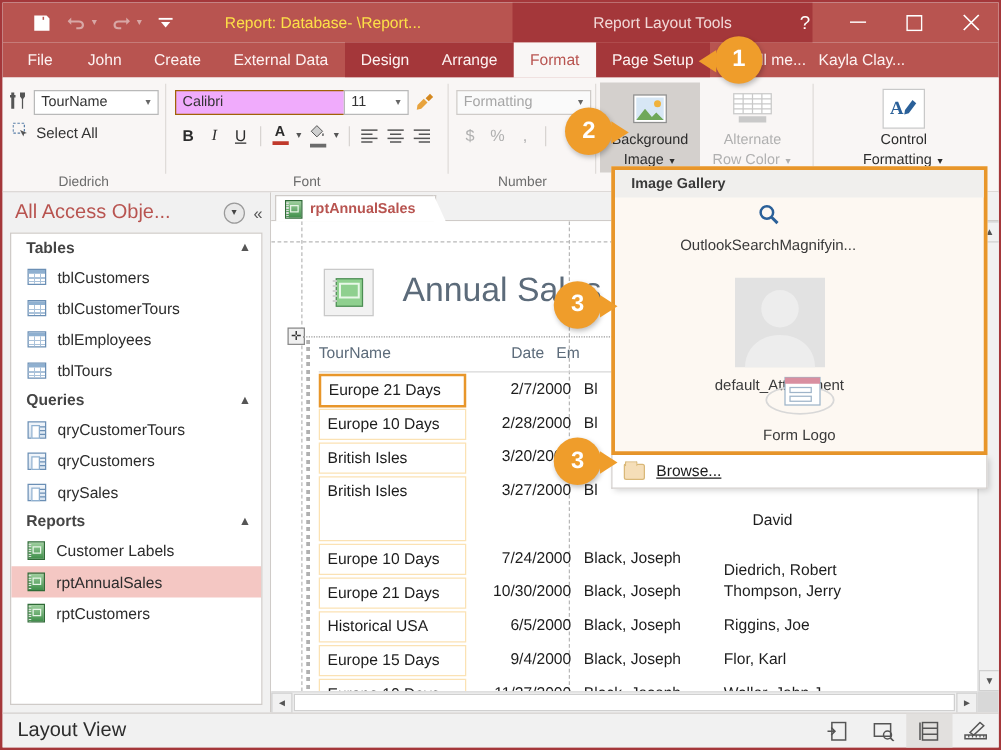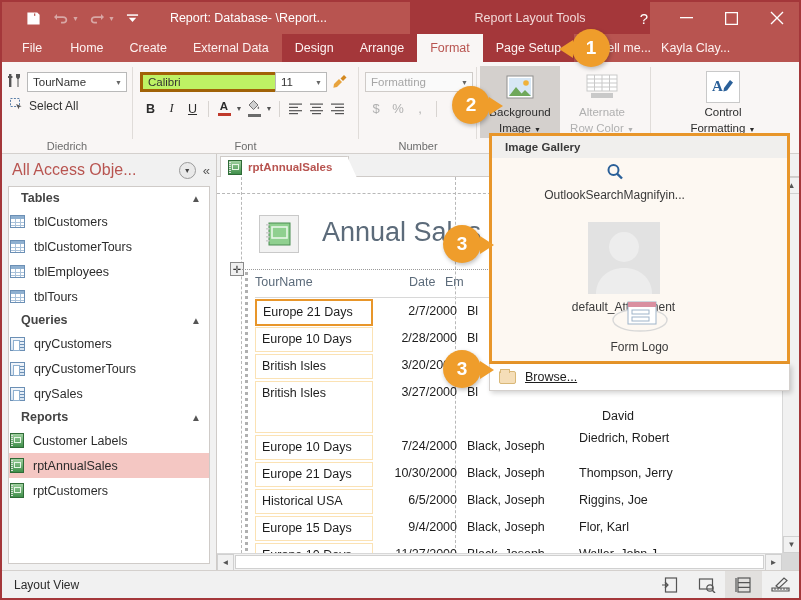--- a/index.html
+++ b/index.html
@@ -24,21 +24,21 @@
     display: flex; align-items: center;
   }
   .qat { display: flex; align-items: center; height: 32px; padding-left: 18px; gap: 2px; }
   .qat-btn {
     width: 26px; height: 26px; display: flex; align-items: center; justify-content: center;
     color: #ffffff; font-size: 15px; line-height: 1;
   }
   .qat-btn.dim { color: #d8a7a5; }
   .qat-caret { color: #d8a7a5; font-size: 7px; margin-left: -4px; margin-right: 3px; }
   .doc-title {
-    color: #ffffff; font-size: 12.5px; margin-left: 24px; white-space: nowrap;
+    color: #fde047; font-size: 12.5px; margin-left: 34px; white-space: nowrap;
   }
   .ctx-title {
     position: absolute; left: 408px; top: 0; width: 240px; height: 32px;
     background: #a4373a;
     display: flex; align-items: center; justify-content: center;
     color: #f2d9d8; font-size: 12.5px;
   }
   .winbtns {
     position: absolute; right: 0; top: 0; height: 32px; display: flex; align-items: center;
   }
@@ -96,21 +96,21 @@
   .selall {
     position: absolute; left: 8px; top: 36px; display: flex; align-items: center; gap: 5px;
     font-size: 12px; color: #333;
   }
   .selall .gly { color: #5a7fa8; font-size: 12px; }
 
   
   .g-font { left: 131px; width: 225px; }
   .font-name {
     position: absolute; left: 7px; top: 10px; width: 160px; height: 20px;
-    border: 3px solid #a16207; background: #bef264;
+    border: 1px solid #a16207; background: #f0abfc;
     display: flex; align-items: center; font-size: 11.5px; color: #333; padding-left: 5px;
   }
   .font-size {
     position: absolute; left: 142px; top: 10px; width: 52px; height: 20px;
     border: 1px solid #b9b9b9; background: #fff;
     display: flex; align-items: center; font-size: 11.5px; color: #333; padding-left: 5px;
   }
   .cb-caret { margin-left: auto; margin-right: 4px; font-size: 7px; color: #666; }
   .fmt-painter { position: absolute; left: 199px; top: 11px; font-size: 14px; }
   .fbtns { position: absolute; left: 7px; top: 36px; display: flex; align-items: center; gap: 0px; }
@@ -175,21 +175,21 @@
     justify-content: center; font-size: 7px; color: #444; }
   .navhdr .cc { margin-left: 7px; font-size: 13px; color: #555; }
   .navlist { position: absolute; left: 6px; top: 32px; right: 6px; bottom: 6px;
     background: #fff; border: 1px solid #cfcbc8; overflow: hidden; }
   .navgroup {
     display: flex; align-items: center; height: 22px; padding: 0 8px 0 12px;
     font-size: 12.5px; font-weight: bold; color: #444;
   }
   .navgroup .chev { margin-left: auto; font-size: 10px; color: #555; font-weight: normal; }
   .navitem {
-    display: flex; align-items: center; height: 25px; padding-left: 1px; gap: 9px;
+    display: flex; align-items: center; height: 25px; padding-left: 13px; gap: 9px;
     font-size: 12.5px; color: #2c2c2c;
   }
   .navitem.selected { background: #f4c7c3; }
   .ico-tbl {
     width: 15px; height: 13px; background: #fff; border: 1px solid #6b8fb5;
     position: relative; flex: none;
   }
   .ico-tbl::before { content: ""; position: absolute; left: 0; top: 0; right: 0; height: 3px;
     background: #8fb0d0; }
   .ico-tbl::after { content: ""; position: absolute; left: 0; top: 3px; right: 0; bottom: 0;
@@ -327,21 +327,21 @@
     border-top: 9px solid transparent; border-bottom: 9px solid transparent;
   }
   .callout .tail.left { left: -13px; top: 11px; border-right: 14px solid #ef9d2b; }
 
   
   .statusbar {
     position: absolute; left: 0; bottom: 0; width: 797px; height: 28px;
     background: #f1f1f1; border-top: 1px solid #d4d0cd;
     display: flex; align-items: center;
   }
-  .status-text { font-size: 12px; color: #2c2c2c; padding-left: 12px; }
+  .status-text { font-size: 16px; color: #2c2c2c; padding-left: 12px; }
   .viewbtns { margin-left: auto; display: flex; align-items: center; height: 28px; }
   .viewbtn { width: 37px; height: 28px; display: flex; align-items: center; justify-content: center; }
   .viewbtn.on { background: #e2e0de; }
 </style>
 </head>
 <body>
 
 <div id="app">
 
   <div class="titlebar">
@@ -388,21 +388,21 @@
       <div class="winbtn">
         <svg width="14" height="14" viewBox="0 0 14 14">
             <path d="M1 1l12 12M13 1L1 13" stroke="#fff" stroke-width="1.4"></path>
           </svg>
       </div>
     </div>
   </div>
 
   <div class="tabstrip">
     <div class="tab file">File</div>
-    <div class="tab">Home</div>
+    <div class="tab">John</div>
     <div class="tab">Create</div>
     <div class="tab">External Data</div>
     <div class="tab ctx">Design</div>
     <div class="tab ctx">Arrange</div>
     <div class="tab active">Format</div>
     <div class="tab ctx">Page Setup</div>
     <div class="tellme">
       <span class="bulb">💡</span>
       <span>Tell me...</span>
     </div>
@@ -588,25 +588,25 @@
         <span class="ico-tbl"></span>
         <span>tblTours</span>
       </div>
 
       <div class="navgroup">
         <span>Queries</span>
         <span class="chev">▲</span>
       </div>
       <div class="navitem">
         <span class="ico-qry"></span>
-        <span>qryCustomers</span>
+        <span>qryCustomerTours</span>
       </div>
       <div class="navitem">
         <span class="ico-qry"></span>
-        <span>qryCustomerTours</span>
+        <span>qryCustomers</span>
       </div>
       <div class="navitem">
         <span class="ico-qry"></span>
         <span>qrySales</span>
       </div>
 
       <div class="navgroup">
         <span>Reports</span>
         <span class="chev">▲</span>
       </div>
@@ -677,21 +677,21 @@
       <div class="empcell" style="left:250px;top:181px">Bl</div>
 
       <div class="tourcell" style="top:204px;height:52px">British Isles</div>
       <div class="datecell" style="left:162px;top:208px">3/27/2000</div>
       <div class="empcell" style="left:250px;top:208px">Bl</div>
       <div class="custcell" style="left:385px;top:232px">David</div>
 
       <div class="tourcell" style="top:258px;height:25px">Europe 10 Days</div>
       <div class="datecell" style="left:162px;top:262px">7/24/2000</div>
       <div class="empcell" style="left:250px;top:262px">Black, Joseph</div>
-      <div class="custcell" style="left:362px;top:254px">Diedrich, Robert</div>
+      <div class="custcell" style="left:362px;top:272px">Diedrich, Robert</div>
 
       <div class="tourcell" style="top:285px;height:25px">Europe 21 Days</div>
       <div class="datecell" style="left:162px;top:289px">10/30/2000</div>
       <div class="empcell" style="left:250px;top:289px">Black, Joseph</div>
       <div class="custcell" style="left:362px;top:289px">Thompson, Jerry</div>
 
       <div class="tourcell" style="top:312px;height:25px">Historical USA</div>
       <div class="datecell" style="left:162px;top:316px">6/5/2000</div>
       <div class="empcell" style="left:250px;top:316px">Black, Joseph</div>
       <div class="custcell" style="left:362px;top:316px">Riggins, Joe</div>

